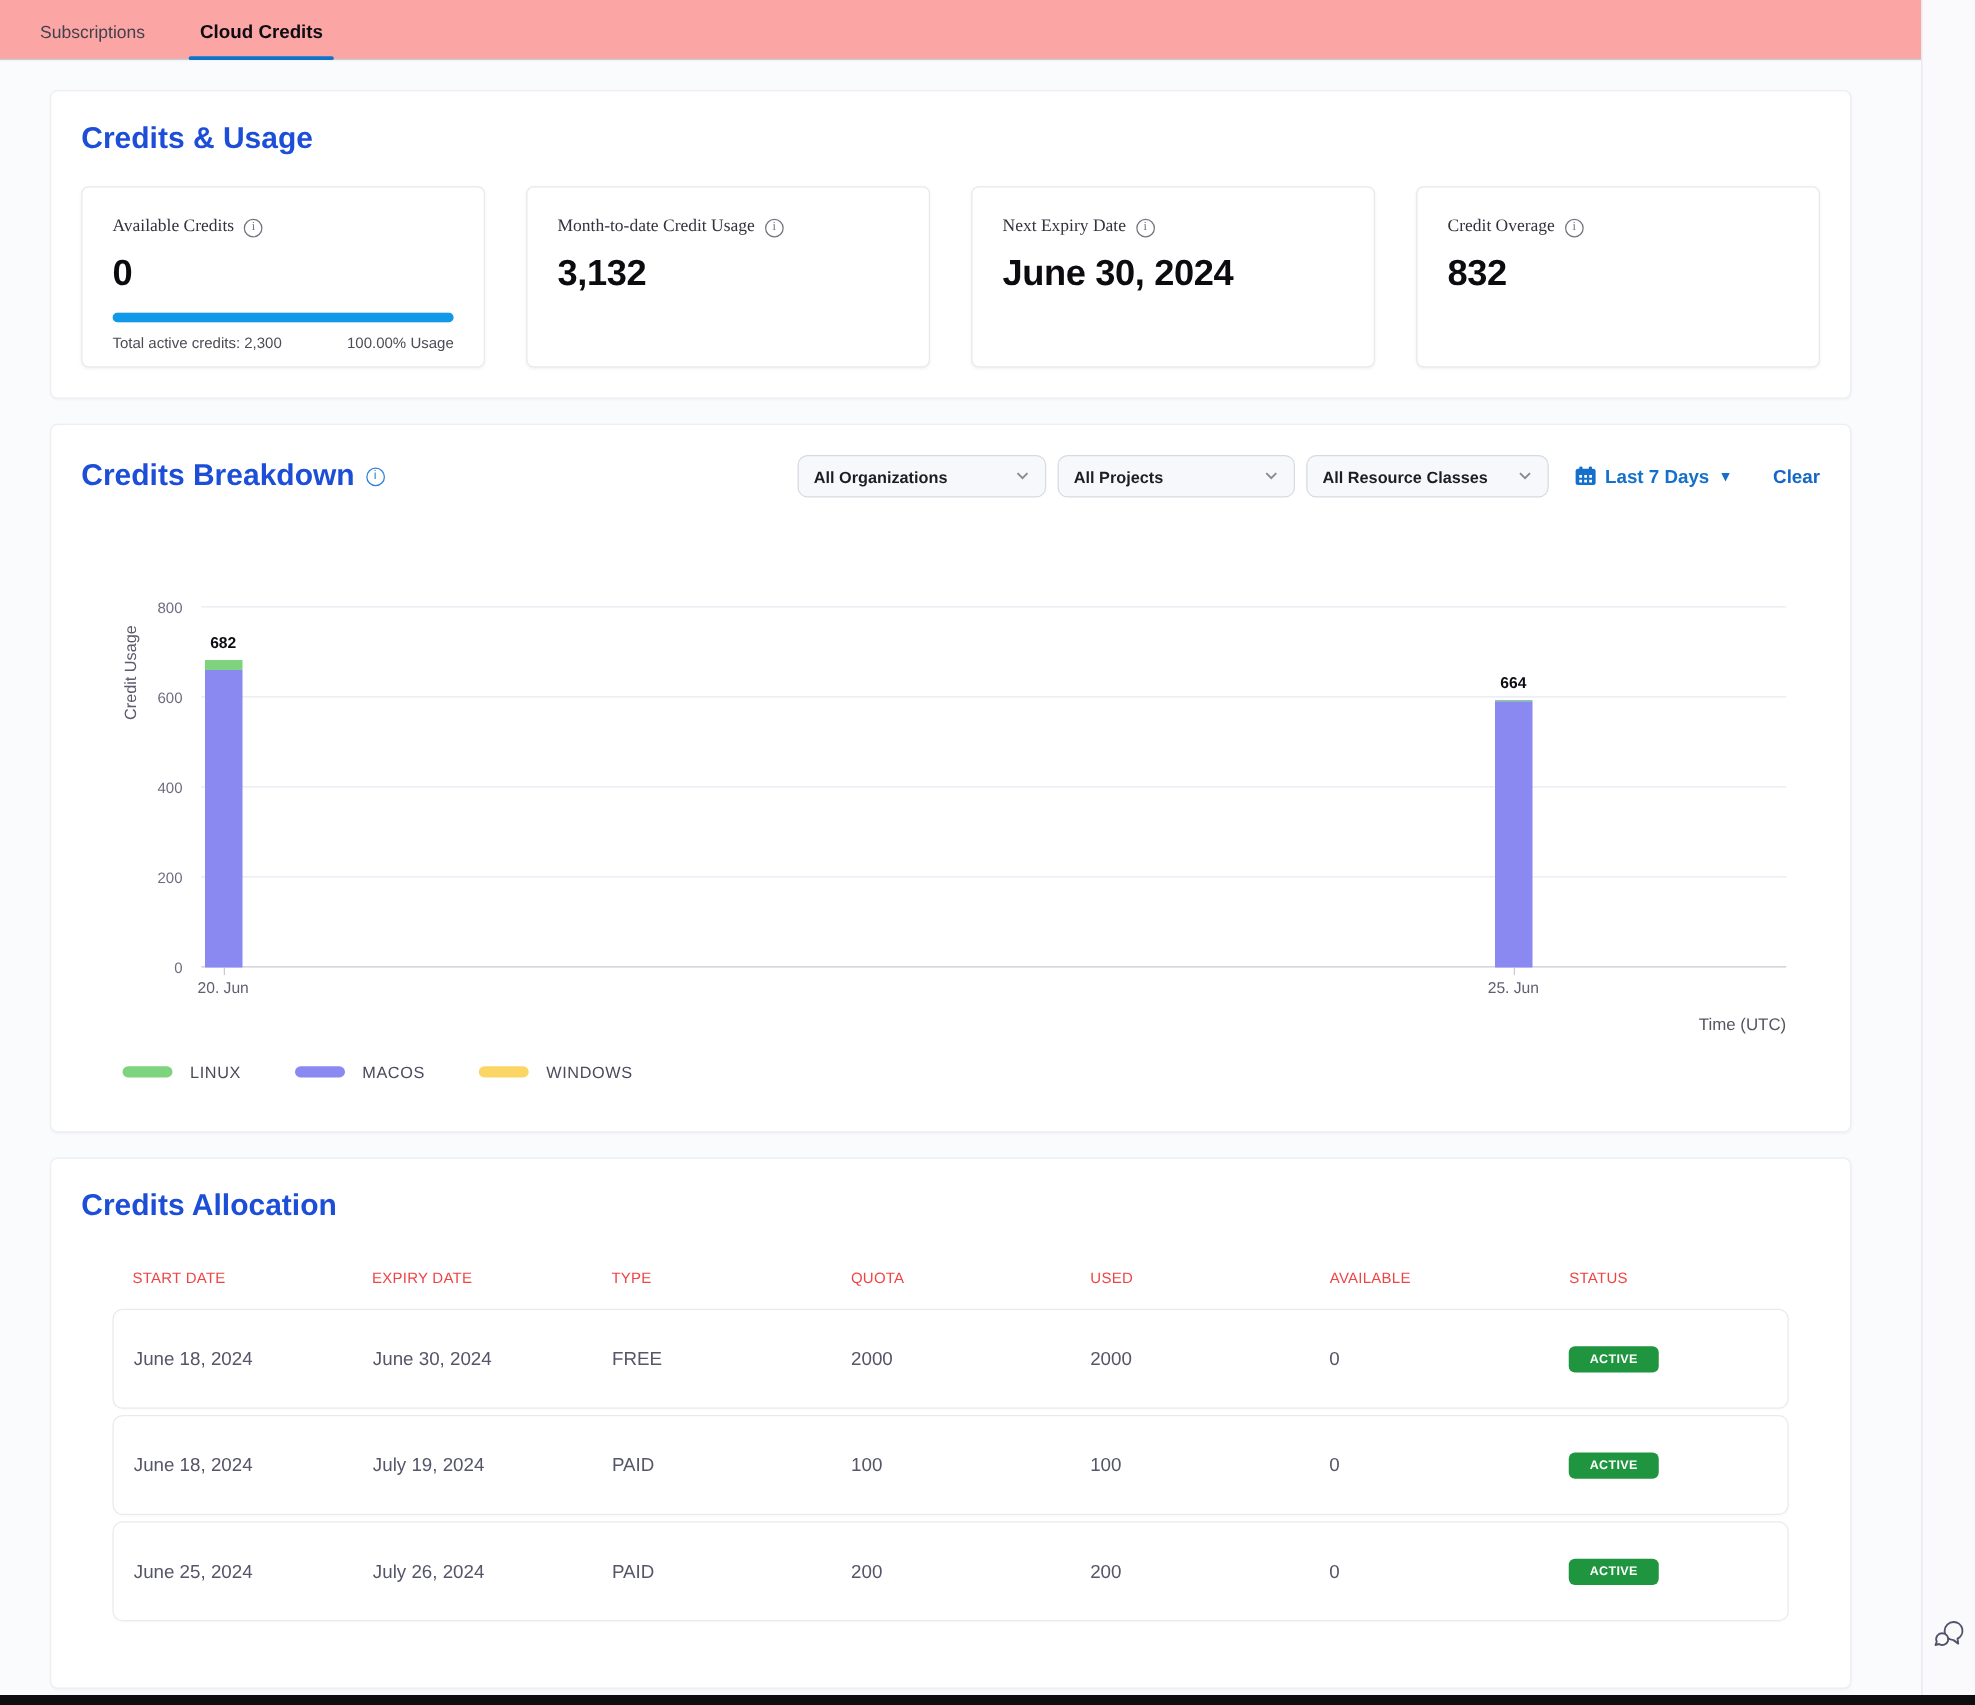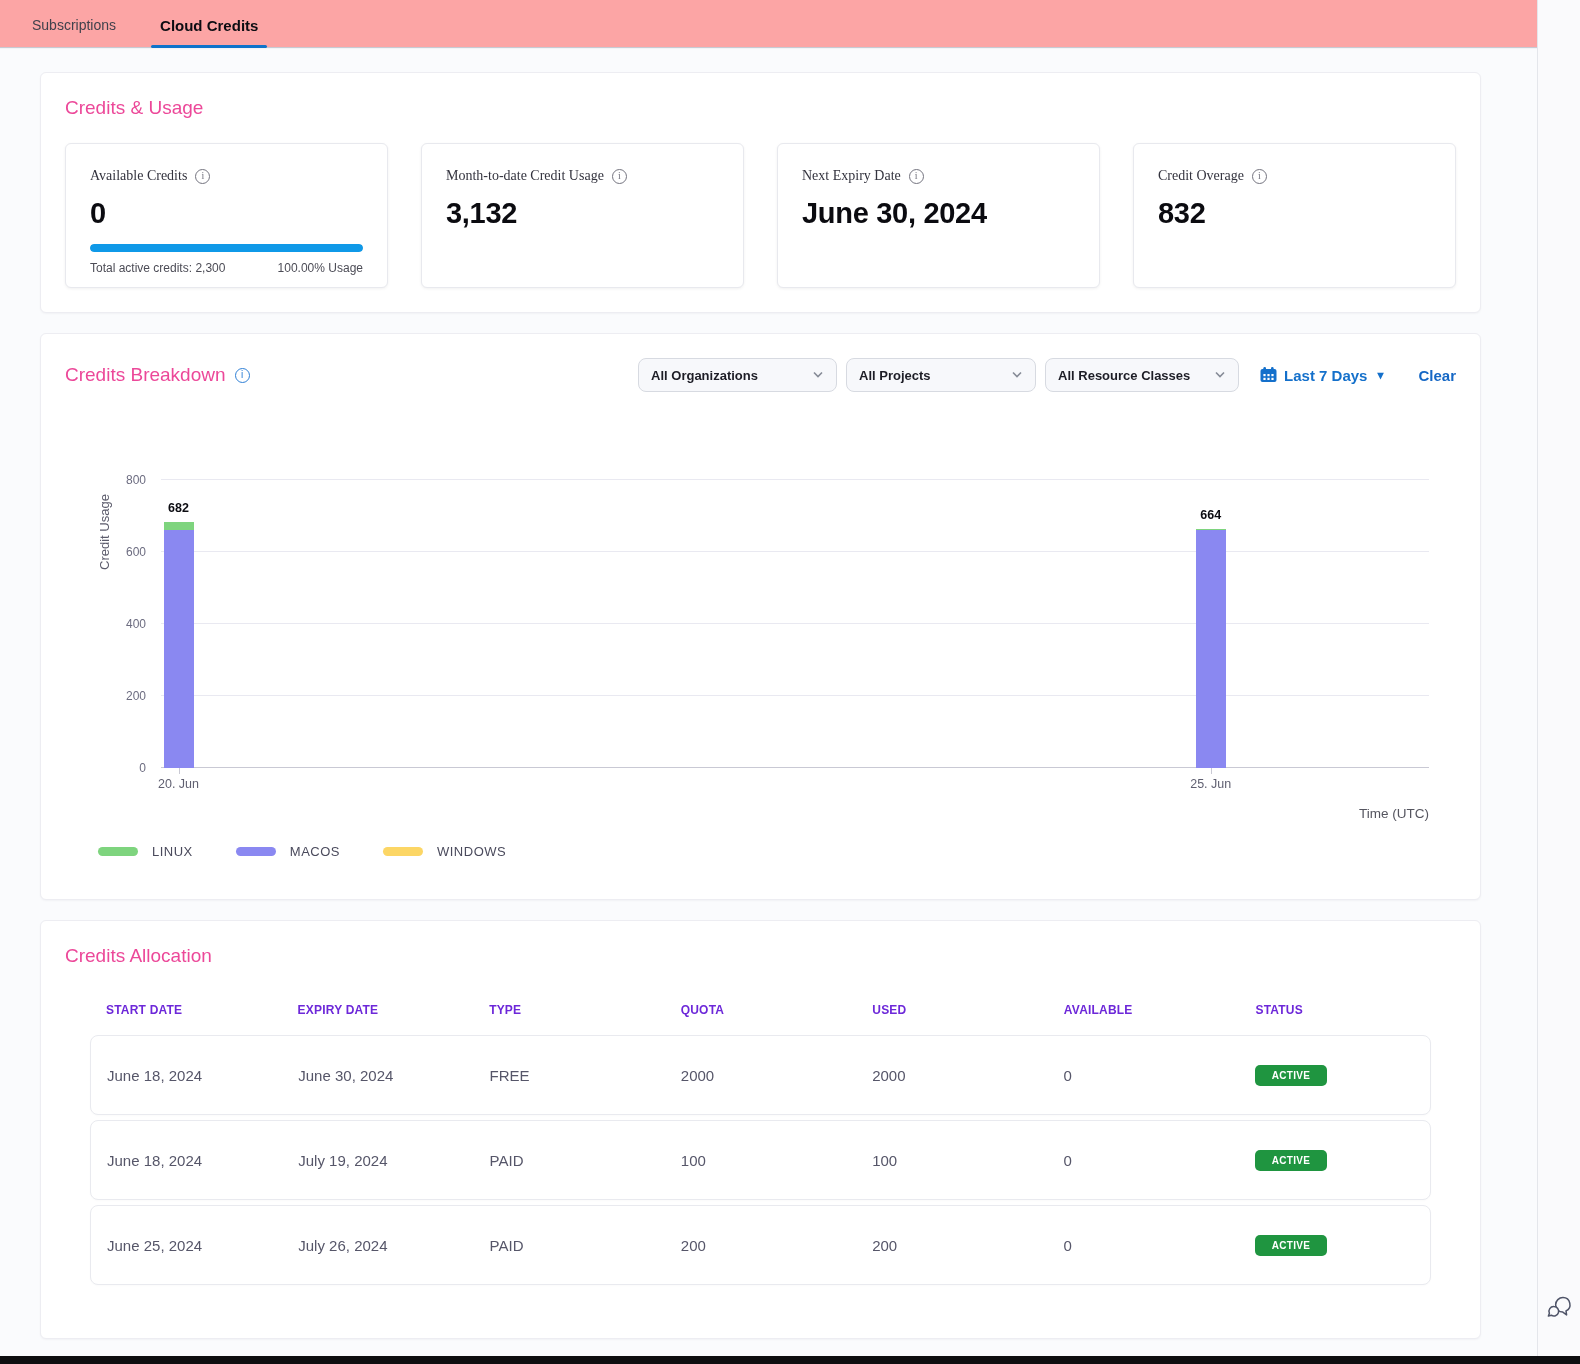--- a/index.html
+++ b/index.html
@@ -22,21 +22,21 @@
     content:""; position:absolute; left:0; right:0; bottom:-1px; height:3px;
     background:#0f73ca; border-radius:2px;
   }
   
   .main { width:1537px; }
   .section {
     background:#fff; border:1px solid #ededf2; border-radius:6px;
     box-shadow:0 1px 2px rgba(25,25,40,.04);
     margin:0 56px 0 40px;
   }
-  .section h2 { font-size:19px; font-weight:normal; color:#ec4899; }
+  .section h2 { font-size:24px; font-weight:bold; color:#1d4ed8; }
   
   .sec-usage { margin-top:24px; padding:24px; }
   .stat-row { display:flex; gap:33px; margin-top:24px; }
   .stat-card {
     width:324px; height:145px; background:#fff; border:1px solid #e8e9ee;
     border-radius:6px; box-shadow:0 1px 3px rgba(0,0,0,.06); padding:24px 24px 0;
   }
   .stat-label { font-size:14px; color:#33333e; display:flex; align-items:center; gap:8px;font-family:Liberation Serif, serif; }
   .stat-value { font-size:29px; font-weight:bold; color:#0b0b10; margin-top:13px; letter-spacing:-.3px; }
   .info-i {
@@ -90,21 +90,21 @@
   .xaxis-label { position:absolute; right:0; top:calc(100% + 38px); font-size:13.5px; color:#55555f; }
   .legend { display:flex; align-items:center; gap:43px; margin:76px 0 0 33px; }
   .legend-item { display:flex; align-items:center; gap:14px; cursor:pointer; }
   .legend-pill { width:40px; height:9px; border-radius:5px; }
   .legend-label { font-size:13px; color:#4a4a5c; letter-spacing:.5px; }
   
   .sec-alloc { margin-top:20px; padding:24px 24px 48px; }
   .table { margin:36px 25px 0; }
   .thead, .trow { display:grid; grid-template-columns:repeat(7,1fr); }
   .thead { padding-bottom:18px; }
-  .th { font-size:12px; font-weight:bold; color:#6d28d9; letter-spacing:.2px; padding-left:16px; }
+  .th { font-size:12px; font-weight:normal; color:#ef4444; letter-spacing:.2px; padding-left:16px; }
   .trow {
     background:#fff; border:1px solid #e9eaef; border-radius:8px;
     height:80px; align-items:center; margin-bottom:5px;
     box-shadow:0 1px 2px rgba(0,0,0,.02);
   }
   .td { font-size:15px; color:#565669; padding-left:16px; }
   .badge {
     display:inline-block; background:#1f9540; color:#fff; font-size:10px;
     font-weight:bold; letter-spacing:.3px; padding:5px 17px; border-radius:5px;
   }
@@ -230,21 +230,21 @@
           <div class="ytick" style="bottom: 209px;">600</div>
           <div class="gridline" style="bottom: 288px;"></div>
           <div class="ytick" style="bottom: 281px;">800</div>
           <div class="bar" style="left: calc(0.2%); height: 245.52px;">
             <div class="seg" style="height: 7.92px; background: rgb(126, 212, 126);"></div>
             <div class="seg" style="height: 237.6px; background: rgb(138, 136, 241);"></div>
             <div class="bar-label">682</div>
           </div>
           <div class="xtickmark" style="left: calc(0.2% + 15px);"></div>
           <div class="xtick" style="left: calc(0.2% + 15px);">20. Jun</div>
-          <div class="bar" style="left: calc(81.6%); height: 239px;">
+          <div class="bar" style="left: calc(81.6%); height: 214px;">
             <div class="seg" style="height: 1.44px; background: rgb(126, 212, 126);"></div>
             <div class="seg" style="height: 237.6px; background: rgb(138, 136, 241);"></div>
             <div class="bar-label">664</div>
           </div>
           <div class="xtickmark" style="left: calc(81.6% + 15px);"></div>
           <div class="xtick" style="left: calc(81.6% + 15px);">25. Jun</div>
         </div>
     </div>
     <div class="legend" id="legend">
         <div class="legend-item">

